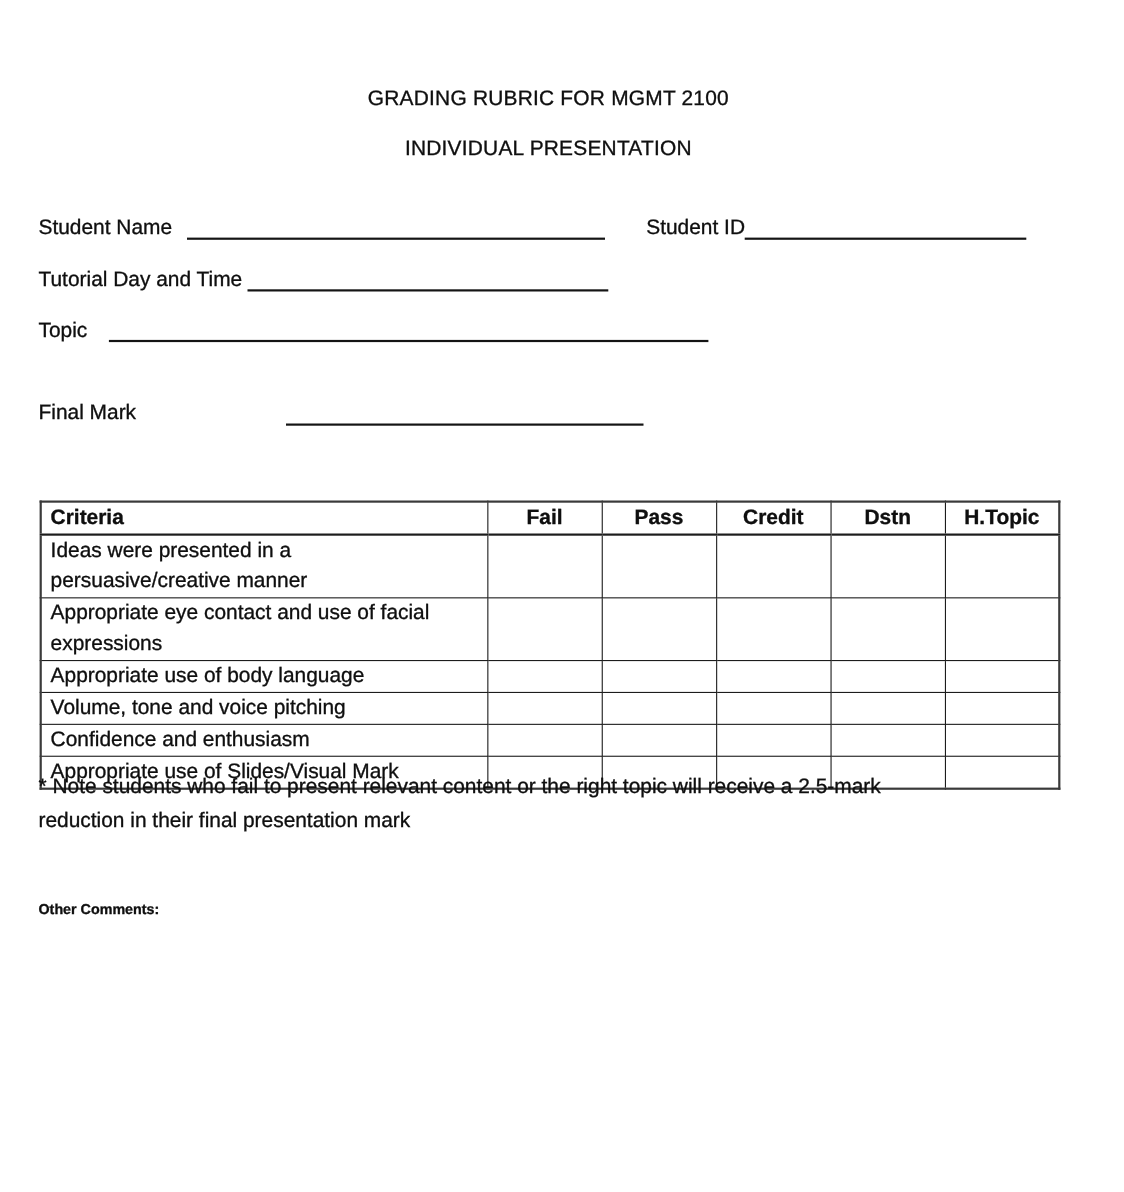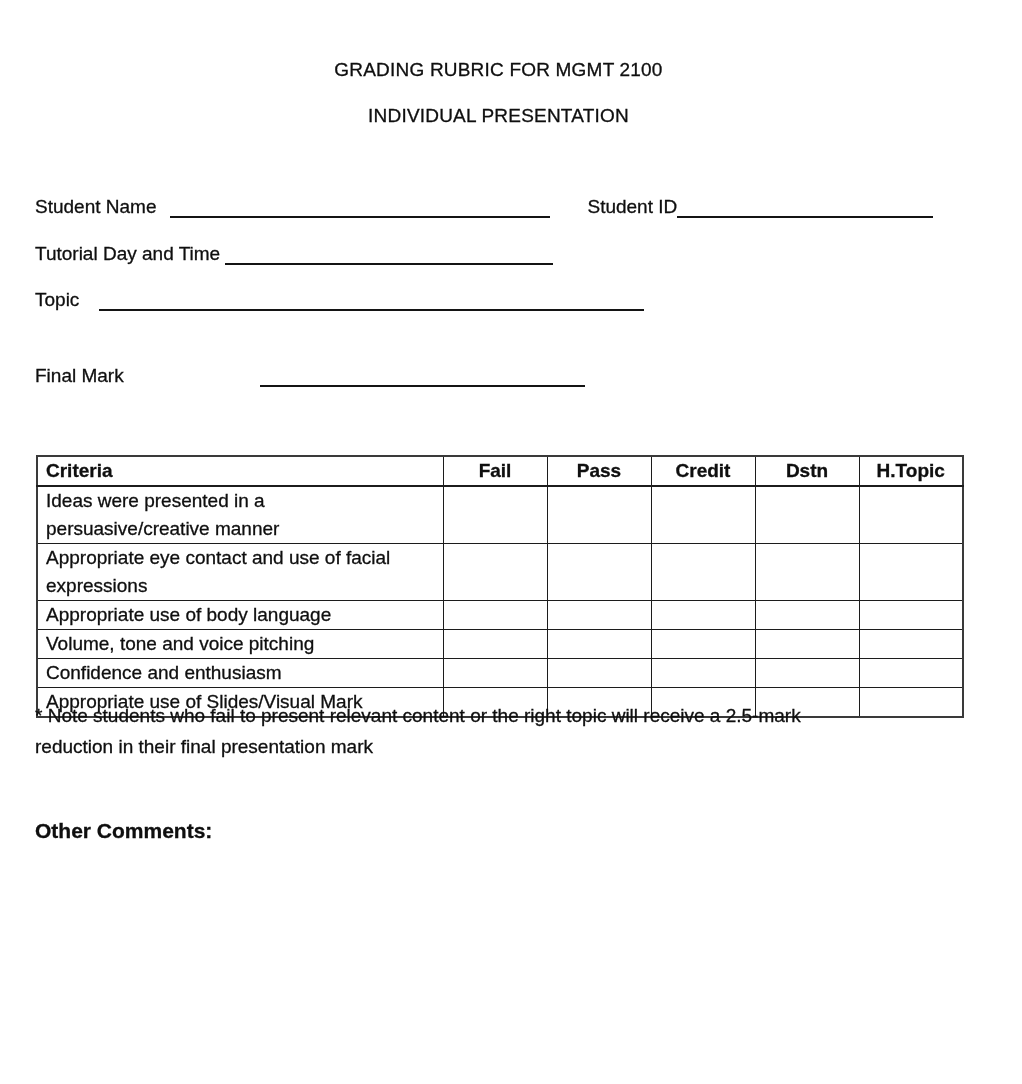--- a/index.html
+++ b/index.html
@@ -22,20 +22,21 @@
   }
   .title {
     position: absolute;
     left: 35px;
     width: 927px;
     text-align: center;
     font-size: 19px;
     font-weight: 400;
     letter-spacing: 0.2px;
     white-space: nowrap;
+    margin-top: 20px;
   }
   .title1 { top: 59px; }
   .title2 { top: 105px; }
 
   .form-row {
     position: absolute;
     left: 35px;
     right: 40px;
     height: 26px;
     font-size: 19px;
@@ -110,21 +111,21 @@
     left: 35px;
     width: 880px;
     font-size: 19px;
     line-height: 31px;
     white-space: pre-line;
   }
   .other-comments {
     position: absolute;
     top: 819px;
     left: 35px;
-    font-size: 21px;
+    font-size: 13px;
     font-weight: 700;
   }
 </style>
 </head>
 <body>
 
 <div class="page">
 
   <div class="title title1">GRADING RUBRIC FOR MGMT 2100</div>
   <div class="title title2">INDIVIDUAL PRESENTATION</div>

